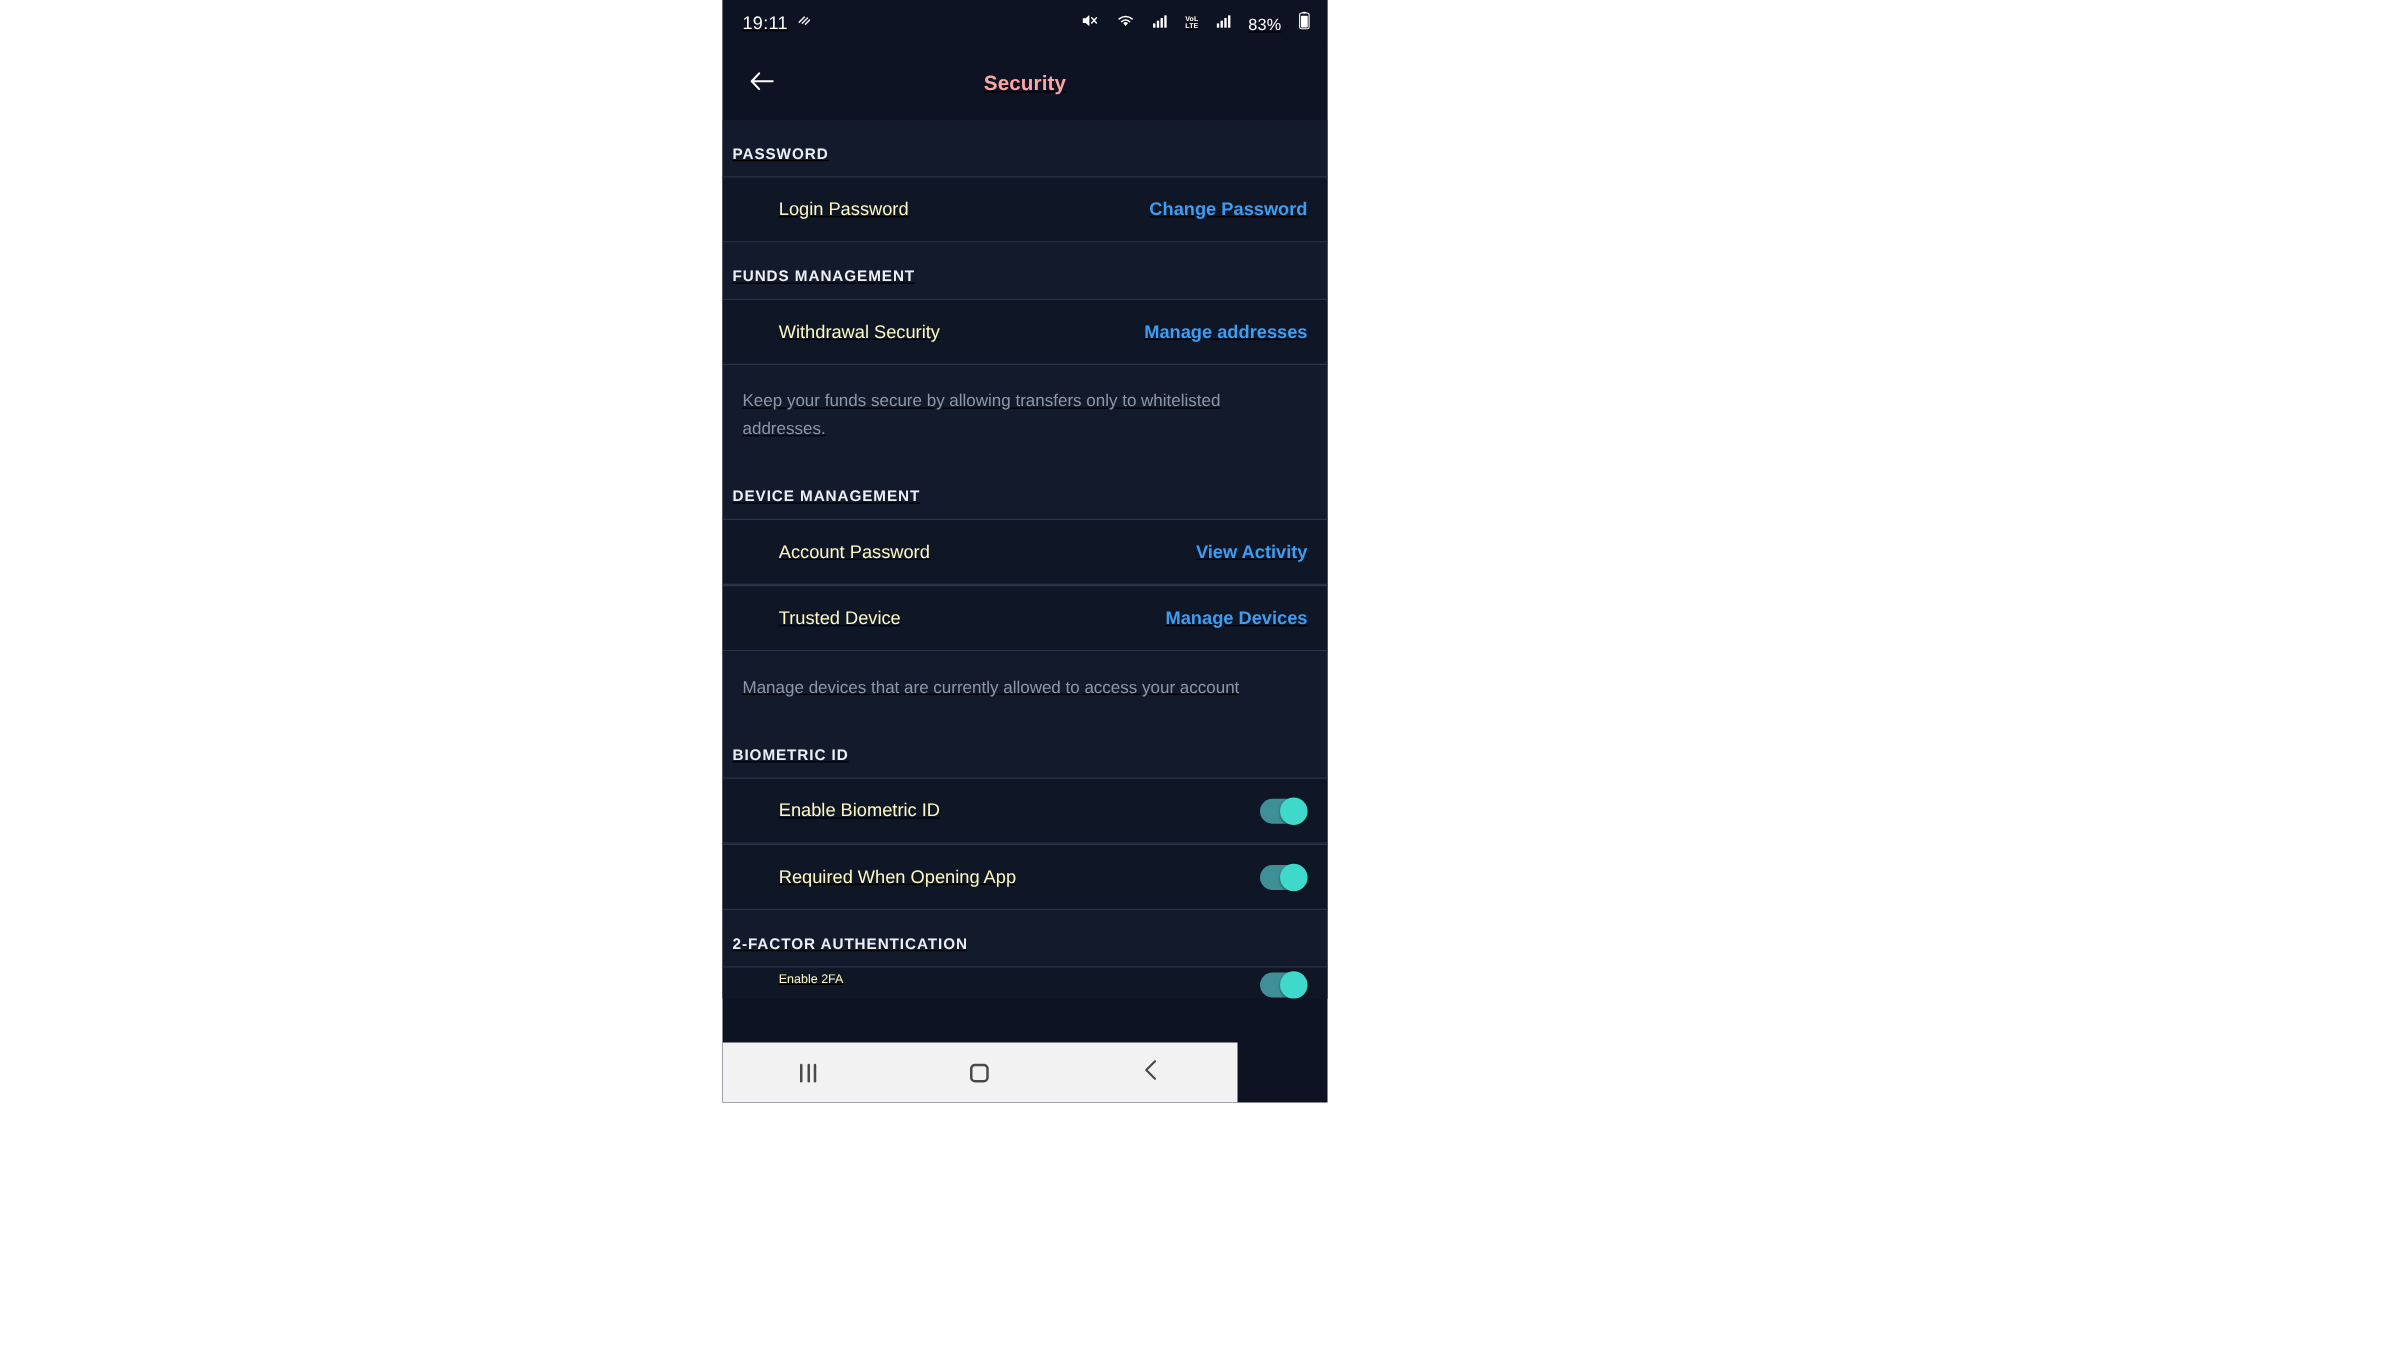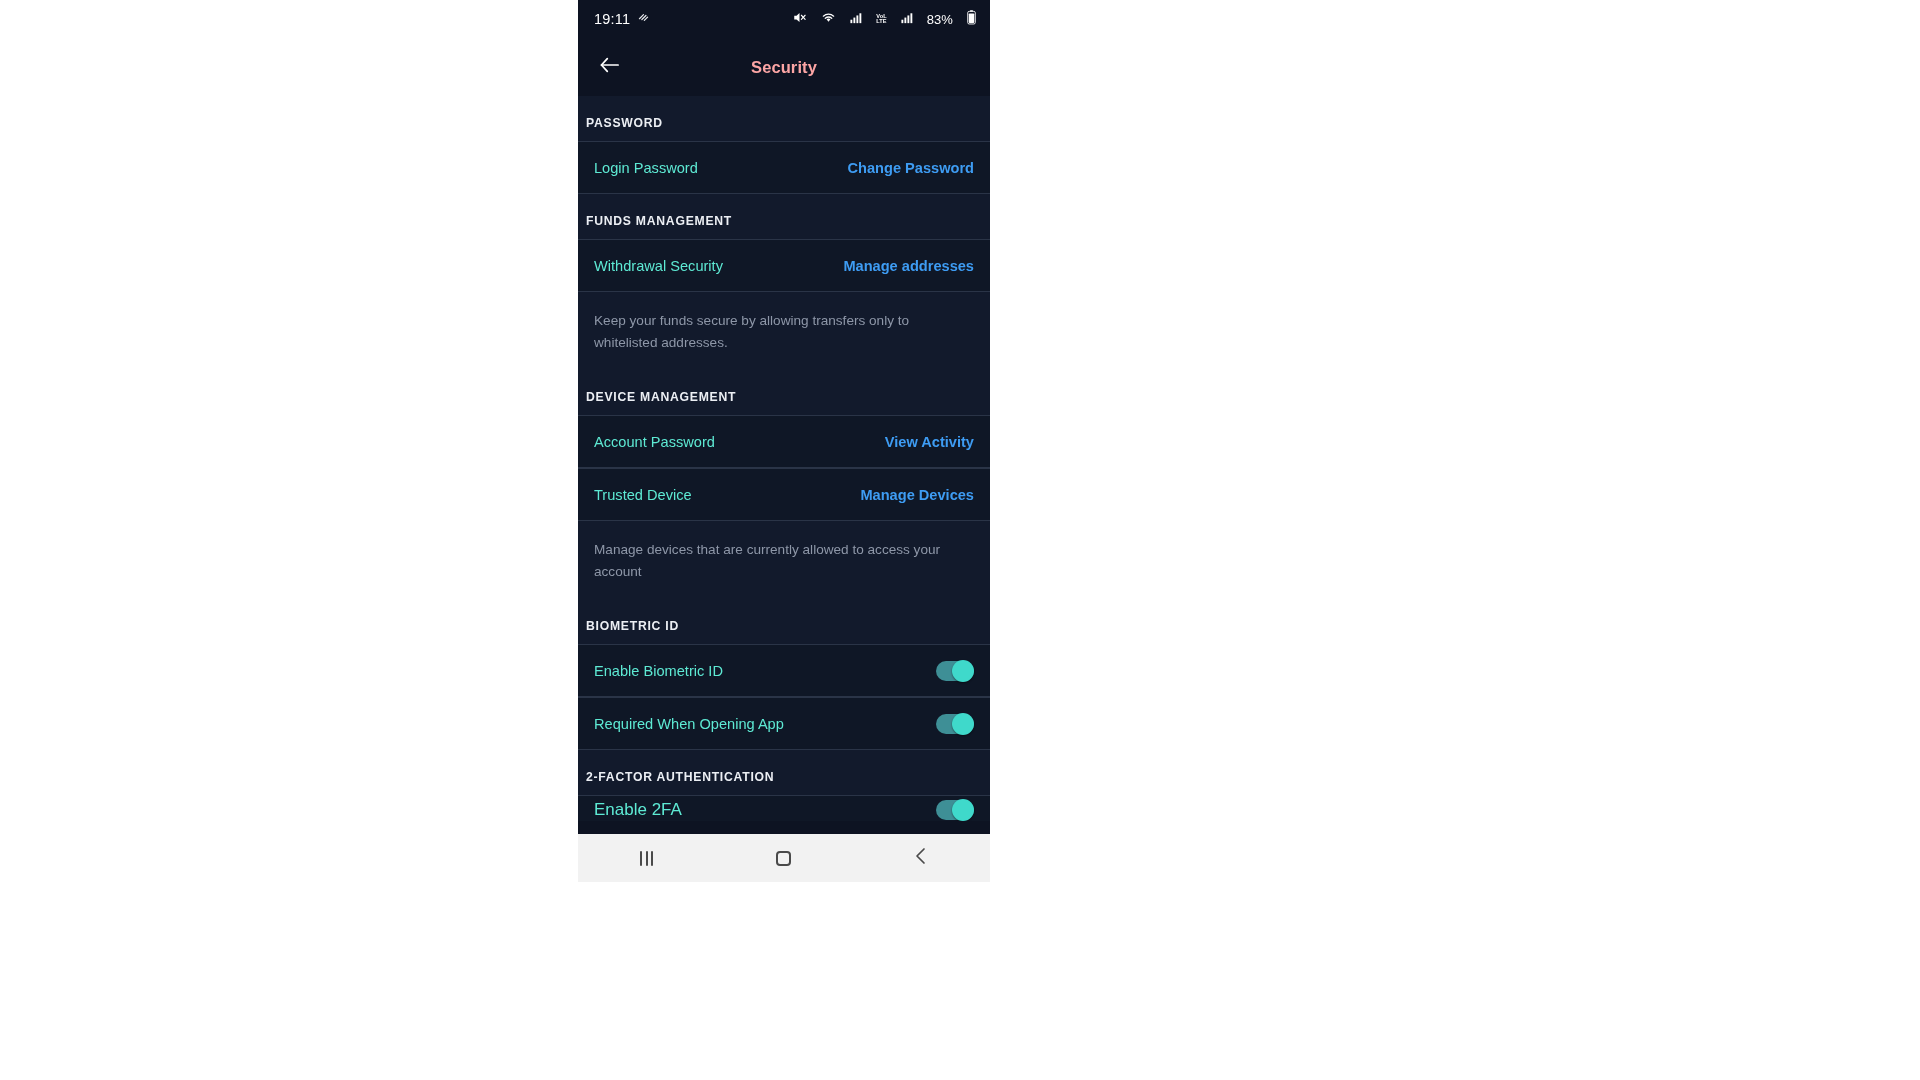--- a/index.html
+++ b/index.html
@@ -8,23 +8,24 @@
     background:#ffffff;
     font-family:"Liberation Sans", sans-serif;
     overflow:hidden;
   }
   #stage { position:relative; width:1920px; height:1080px; background:#fff; }
 
   
   #phone {
     position:absolute;
     left:578px; top:0;
-    width:412px; height:882px;
+    width:484px; height:882px;
     background:#0d1322;
     overflow:hidden;
+    text-decoration:underline;
   }
 
   
   .statusbar {
     height:38px;
     display:flex; align-items:center; justify-content:space-between;
     padding:0 14px 0 16px;
     background:#0d1322;
   }
   .sb-left { display:flex; align-items:center; gap:7px; }
@@ -62,21 +63,21 @@
 
   .row {
     height:53px;
     display:flex; align-items:center; justify-content:space-between;
     padding:0 16px;
     background:#0f1726;
     border-top:1px solid #2a3447;
     border-bottom:1px solid #2a3447;
     cursor:pointer;
   }
-  .row-label { color:#5eead4; font-size:14.6px; font-weight:400; }
+  .row-label { color:#fef9c3; font-size:14.6px; font-weight:400;margin-left:29px; }
   .row-action { color:#3e9cf3; font-size:14.6px; font-weight:700;text-align:right; }
 
   .helper {
     padding:18px 16px 16px 16px;
     color:#8e97a8; font-size:13.6px; line-height:1.62;
     background:#121a2c;
   }
 
   
   .toggle {
@@ -87,21 +88,21 @@
   .toggle .knob {
     position:absolute; right:0px; top:-1px;
     width:22px; height:22px; border-radius:50%;
     background:#4fd6cf;
     box-shadow:0 1px 2px rgba(0,0,0,.45);
   }
   .toggle.bright { background:#3e8f96; }
   .toggle.bright .knob { background:#3fd9cb; }
 
   .row.cut { height:26px; overflow:hidden; border-bottom:none; align-items:flex-start; padding-top:4px; }
-  .row.cut .row-label { font-size:17px; }
+  .row.cut .row-label { font-size:10px; }
 
   
   .navbar {
     position:absolute; left:0; bottom:0;
     width:412px; height:48px;
     background:#f2f2f2;
     display:flex; align-items:center; justify-content:space-around;
   }
   .nav-btn { width:60px; height:48px; display:flex; align-items:center; justify-content:center; cursor:pointer; }
   .nav-recents { display:flex; gap:3.5px; }

